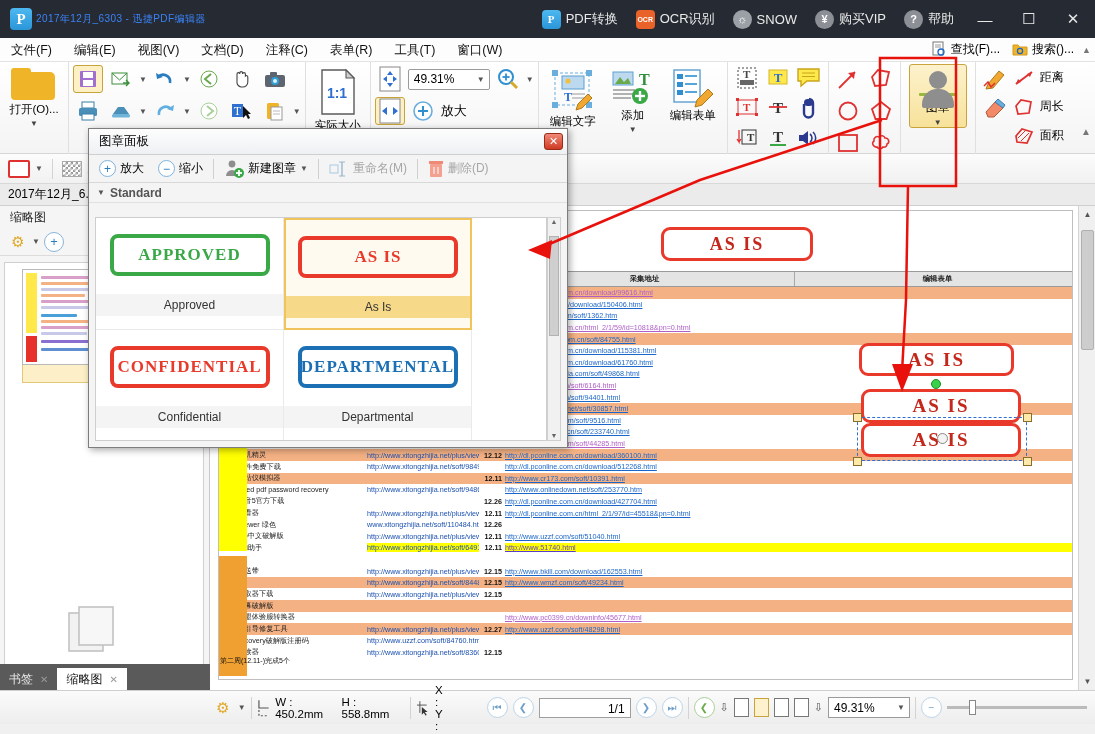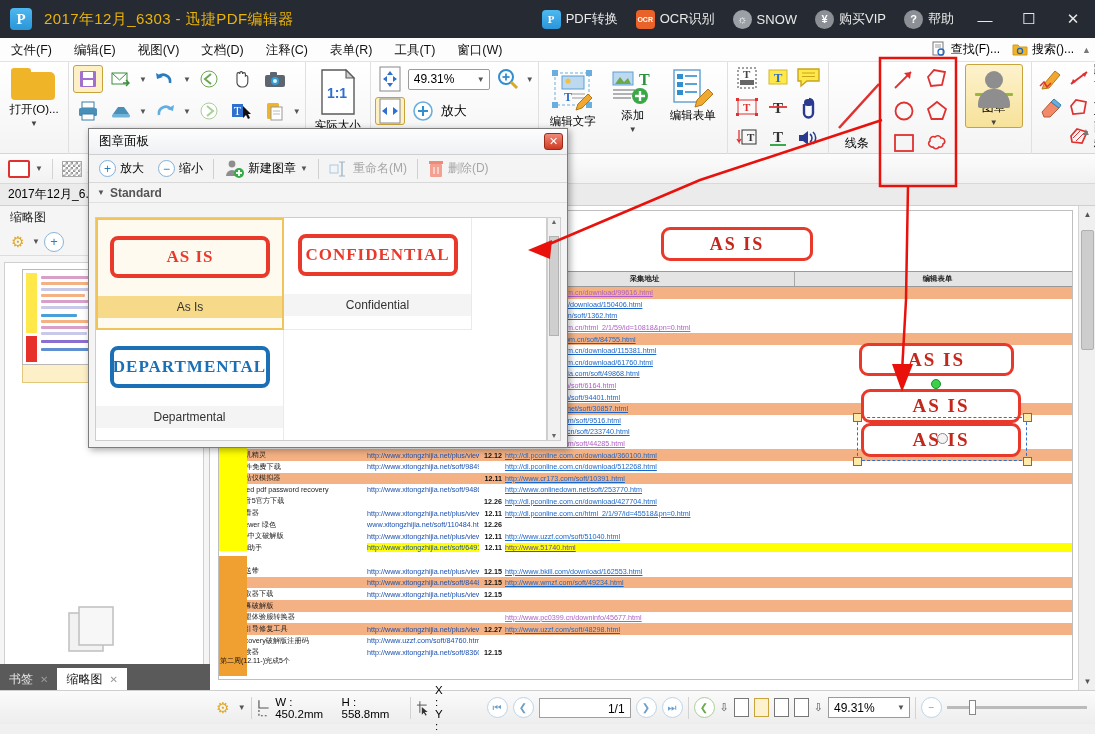--- a/index.html
+++ b/index.html
@@ -15,21 +15,21 @@
     position:absolute; left:0; top:0; width:1095px; height:38px;
     background:#262b33; display:flex; align-items:center;
   }
   .app-logo{
     width:22px;height:22px;margin-left:10px;border-radius:4px;
     background:linear-gradient(#4db8f0,#2a96d8);
     color:#fff;font-weight:bold;font-size:15px;
     display:flex;align-items:center;justify-content:center;
     font-family:"Liberation Serif",serif;
   }
-  #title-text{ color:#eab308; font-size:15px; margin-left:12px; letter-spacing:.4px;}
+  #title-text{ color:#3b82f6; font-size:10px; margin-left:4px; letter-spacing:.4px;}
   .tb-right{ margin-left:auto; display:flex; align-items:center; height:38px;}
   .tb-item{ display:flex;align-items:center;gap:5px;color:#eaeaea;font-size:13px;
             padding:0 9px; height:38px; cursor:default;}
   .tb-ico{ width:19px;height:19px;border-radius:4px;display:flex;
            align-items:center;justify-content:center;font-size:11px;color:#fff;font-weight:bold;}
   .ico-pdf{background:linear-gradient(#4db8f0,#2a96d8);font-family:"Liberation Serif",serif;}
   .ico-ocr{background:#e8622a;font-size:7px;line-height:1;flex-direction:column;}
   .ico-snow{background:#9aa0a6;border-radius:50%;}
   .ico-vip{background:#8c9096;border-radius:50%;}
   .ico-help{background:#8c9096;border-radius:50%;}
@@ -564,26 +564,20 @@
               <path d="M2 8 H6 L11 4 V18 L6 14 H2 Z" fill="#2b3a8f"></path>
               <path d="M13 7 a5 5 0 0 1 0 8 M16 5 a8 8 0 0 1 0 12" fill="none" stroke="#2b3a8f" stroke-width="1.6"></path>
             </svg>
         </span>
       </div>
     </div>
   </div>
 
   <div class="rgroup">
     <div style="display:flex;align-items:flex-end;">
-      <div style="width:56px;height:86px;position:relative;">
-        <svg width="56" height="62" viewBox="0 0 56 62" style="position:absolute;left:0;top:2px;">
-          <line x1="6" y1="54" x2="46" y2="10" stroke="#e03131" stroke-width="2.6"></line>
-        </svg>
-        <span style="position:absolute;left:12px;bottom:6px;font-size:12px;">线条</span>
-      </div>
       <div class="col2">
         <div class="irow">
           <span class="ibtn">
             <svg width="24" height="24" viewBox="0 0 24 24">
                 <line x1="3" y1="21" x2="19" y2="5" stroke="#e03131" stroke-width="1.8"></line>
                 <path d="M19 5 L12 6 L18 12 Z" fill="#e03131"></path>
               </svg>
           </span>
           <span class="ibtn">
             <svg width="24" height="24" viewBox="0 0 24 24">
@@ -1032,20 +1026,24 @@
       </svg>
       <span>删除(D)</span>
     </div>
   </div>
   <div id="sd-section">
     <span style="font-size:8px;color:#555;">▼</span>
     <span>Standard</span>
   </div>
   <div id="sd-body">
     <div class="sgrid" id="stamp-grid">
+        <div class="scell">
+          <div class="sc-stamp" style="border: 4px solid rgb(58, 168, 71); color: rgb(58, 168, 71);">APPROVED</div>
+          <div class="sc-label grey">Approved</div>
+        </div>
         <div class="scell active">
           <div class="sc-stamp" style="border: 4px solid rgb(232, 57, 43); color: rgb(232, 57, 43);">AS IS</div>
           <div class="sc-label">As Is</div>
         </div>
         <div class="scell">
           <div class="sc-stamp" style="border: 4px solid rgb(232, 57, 43); color: rgb(232, 57, 43);">CONFIDENTIAL</div>
           <div class="sc-label grey">Confidential</div>
         </div>
         <div class="scell">
           <div class="sc-stamp" style="border: 4px solid rgb(26, 111, 181); color: rgb(26, 111, 181);">DEPARTMENTAL</div>

